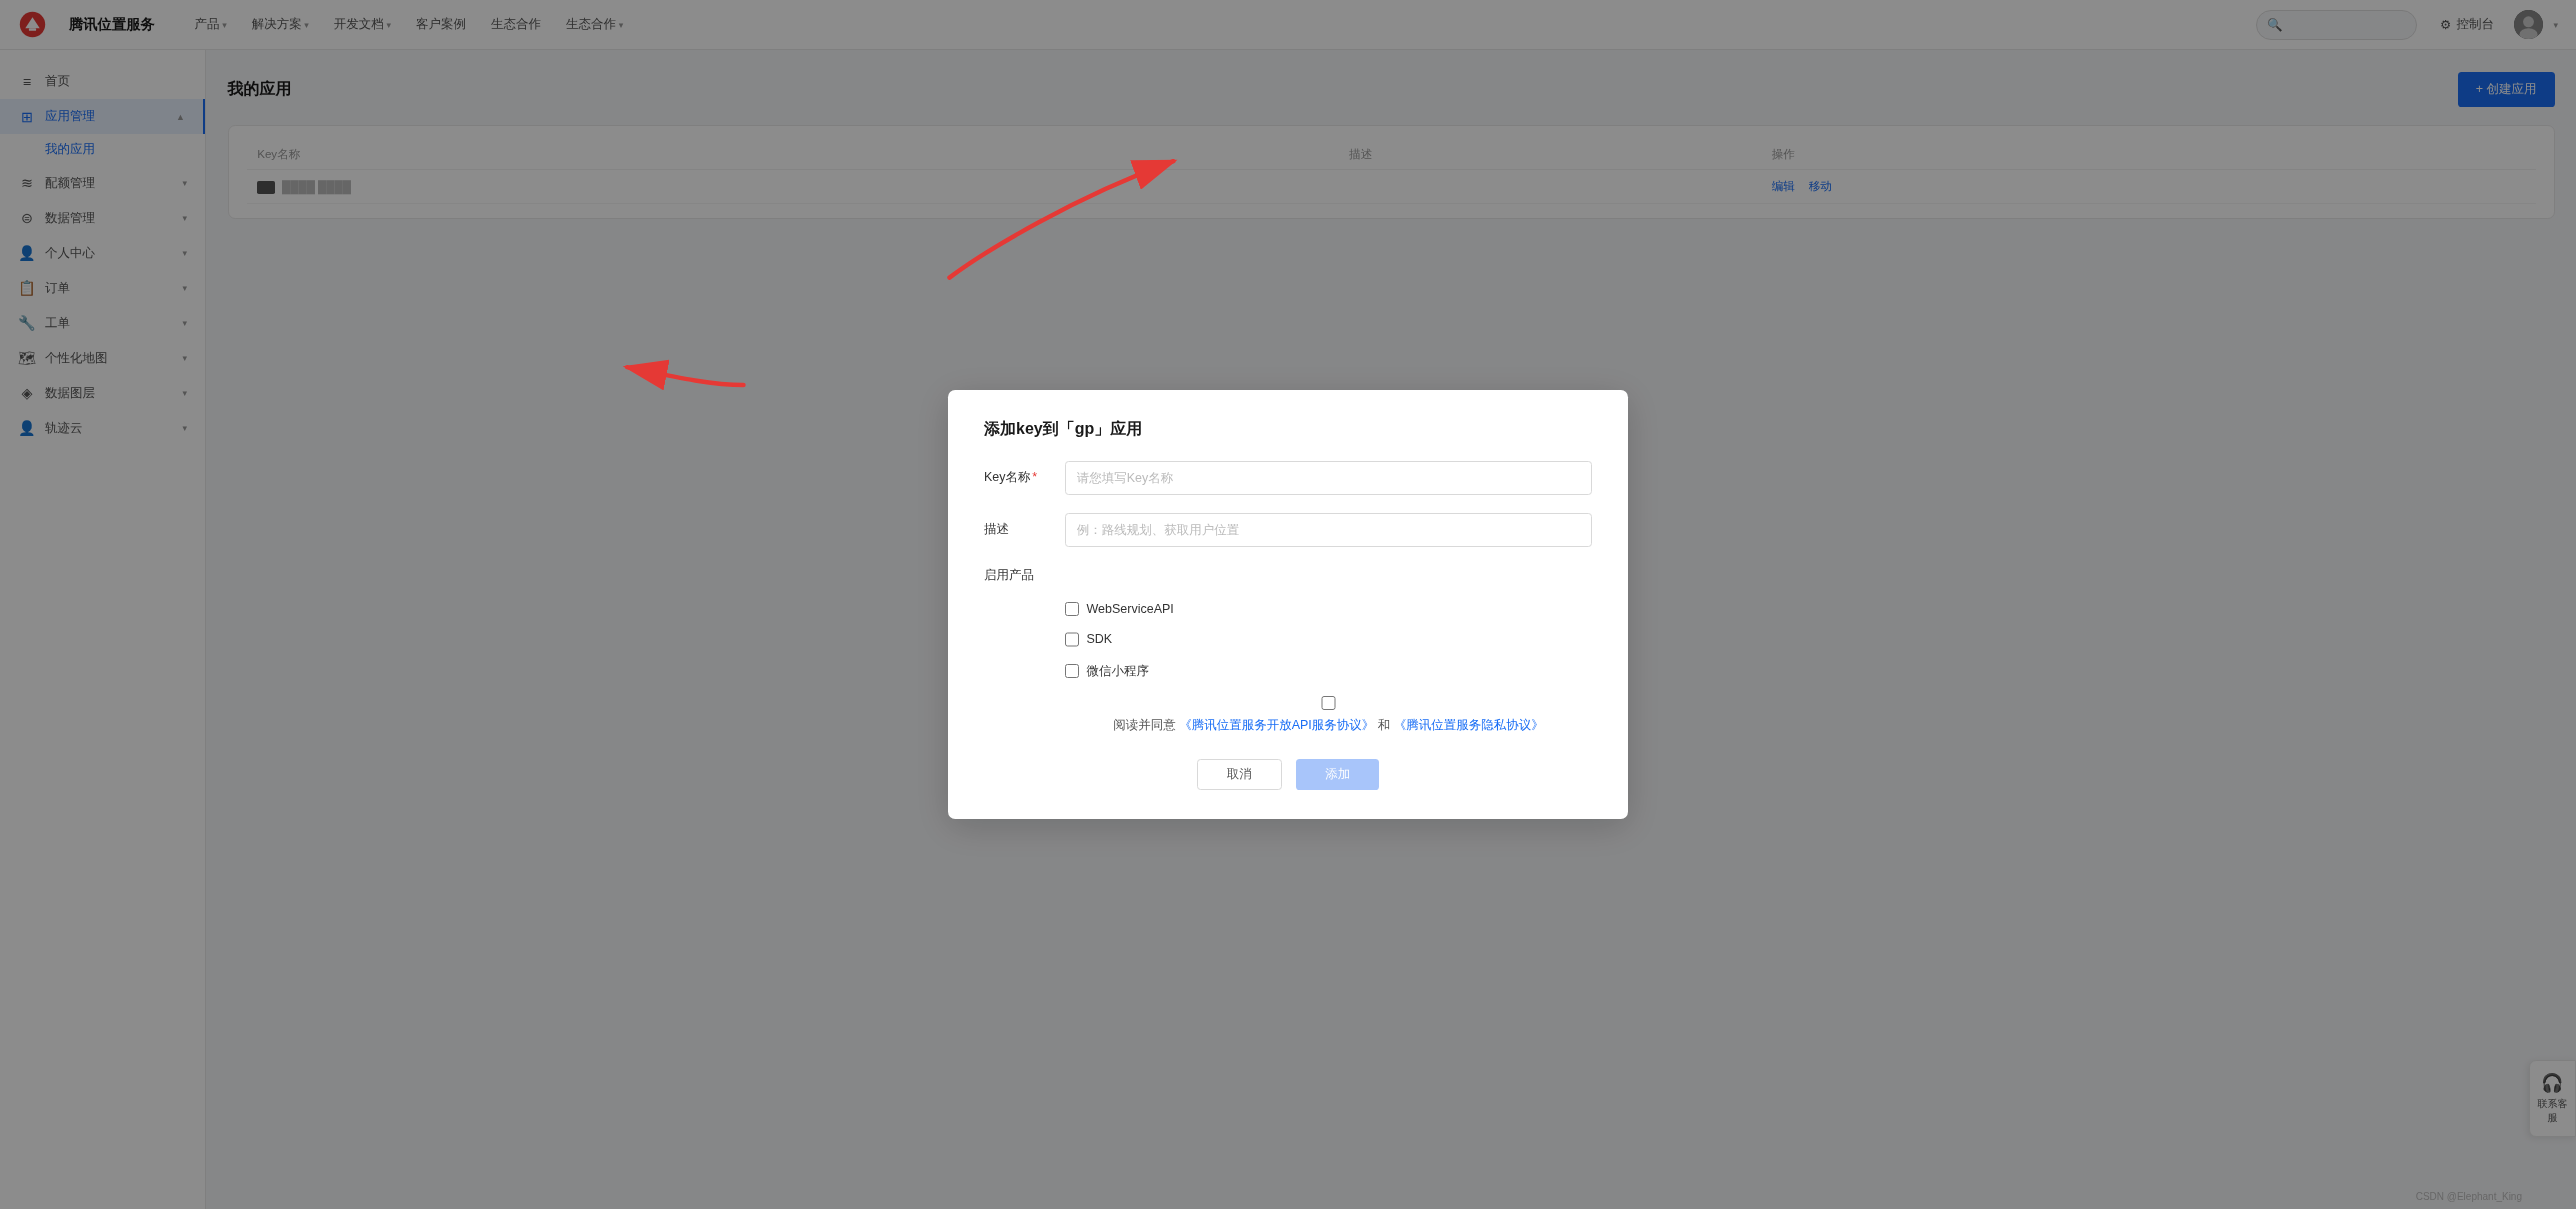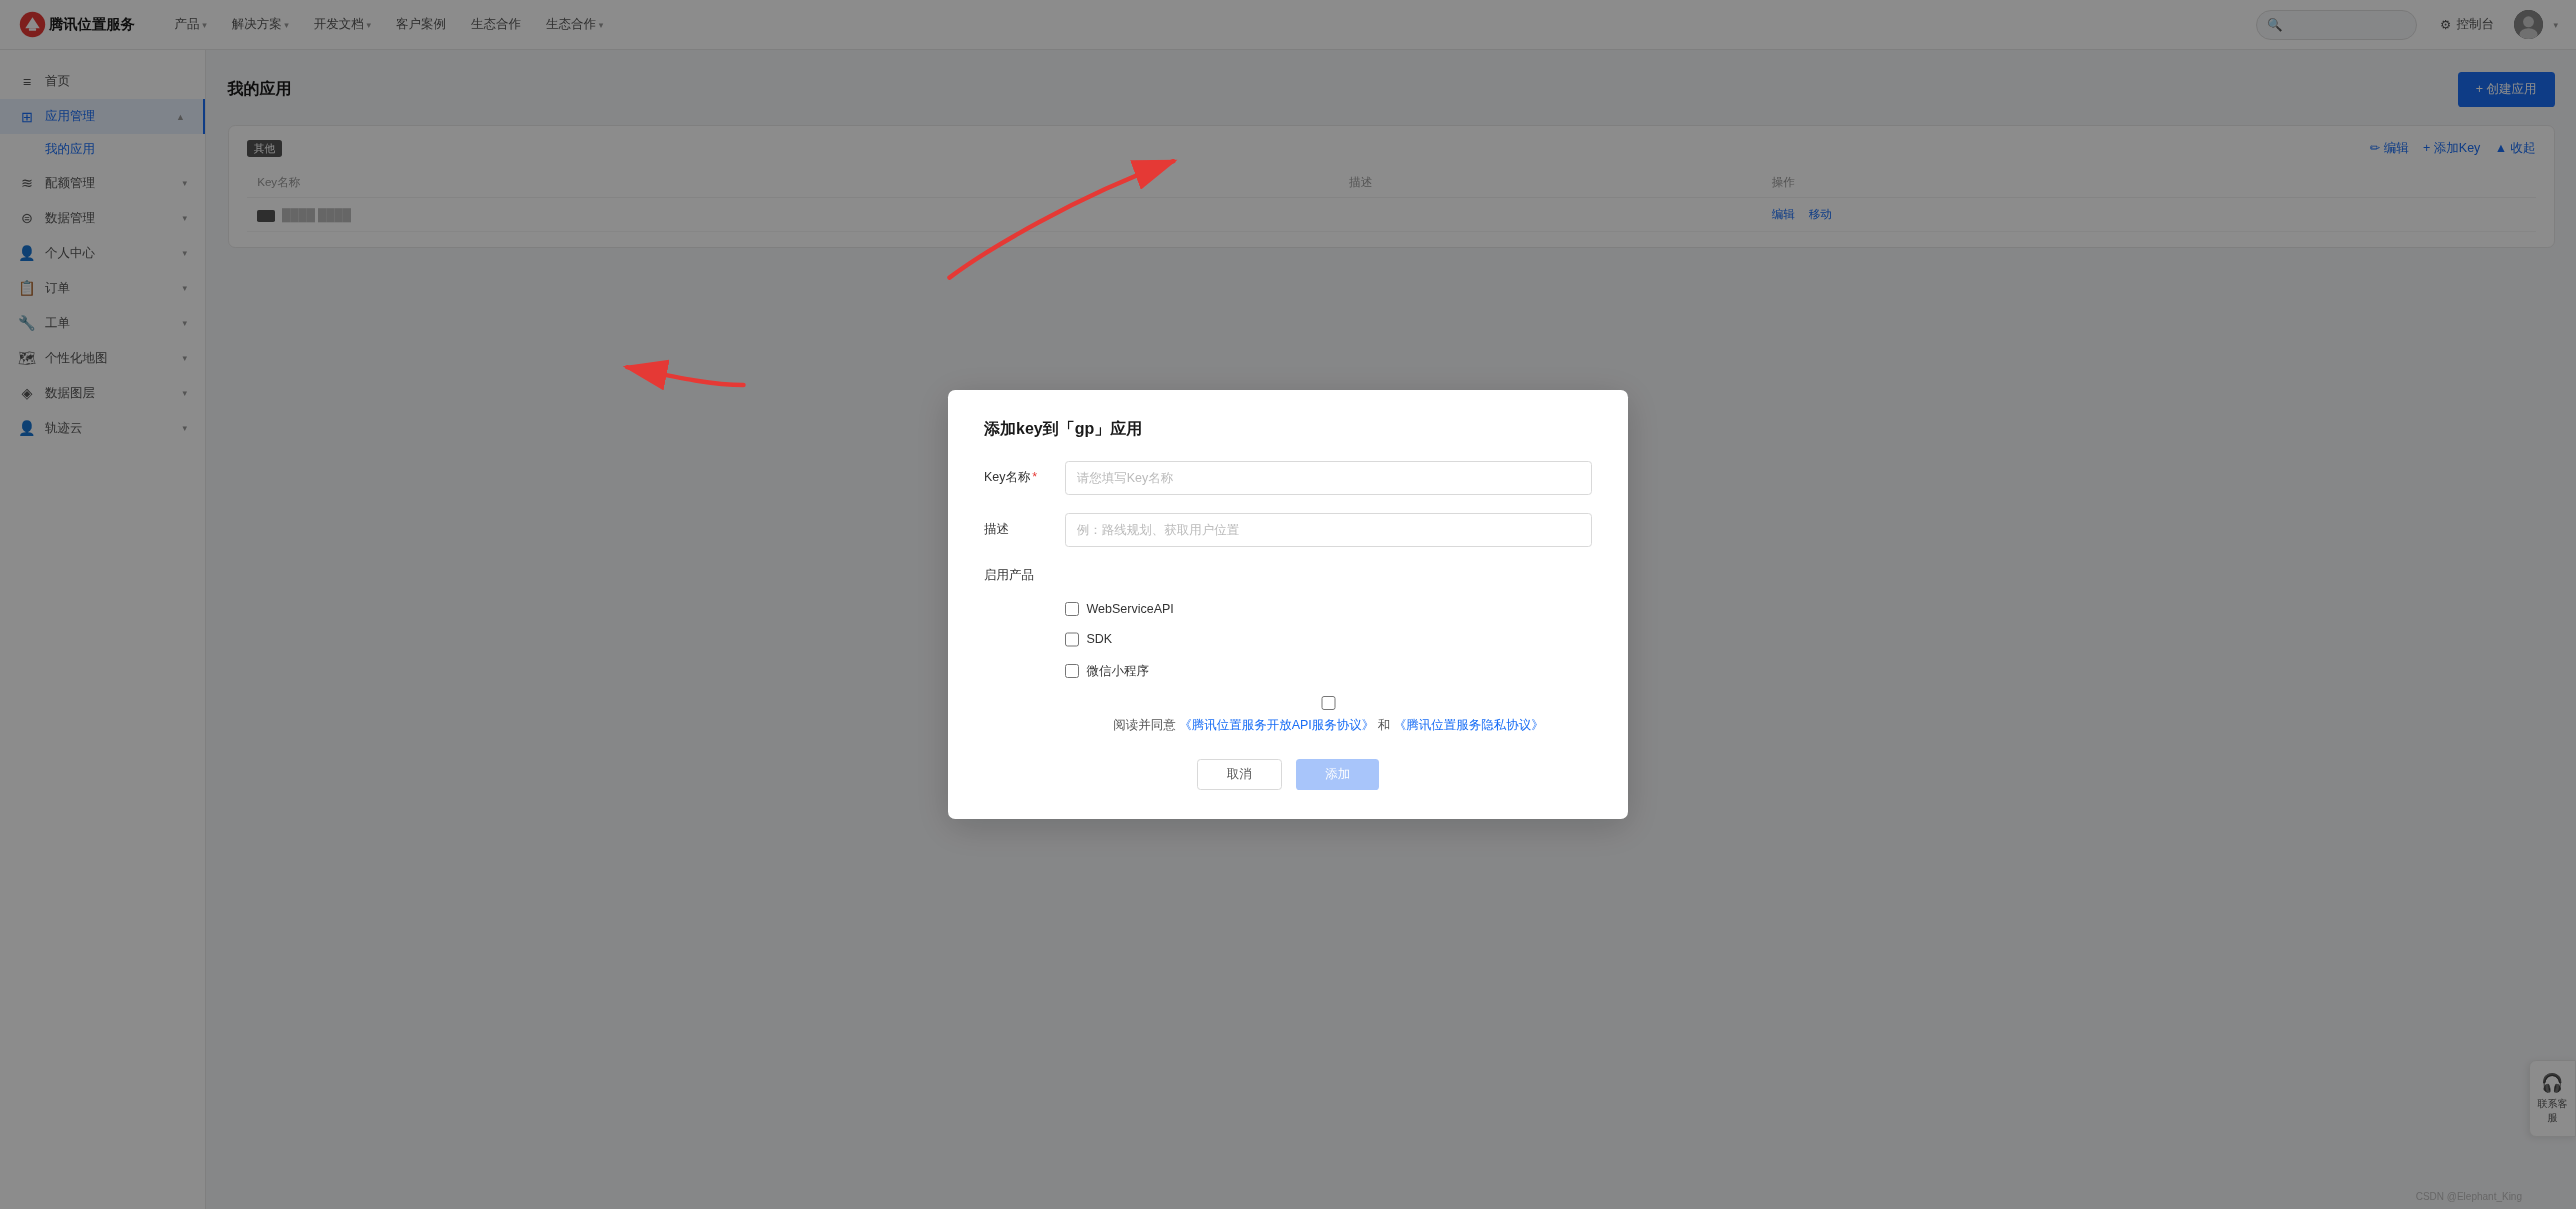--- a/index.html
+++ b/index.html
@@ -4,21 +4,21 @@
   <style>
     * { box-sizing: border-box; margin: 0; padding: 0; }
     body { font-family: -apple-system, BlinkMacSystemFont, 'PingFang SC', 'Microsoft YaHei', sans-serif; background: #f5f6f8; color: #333; font-size: 12.5px; }
 
     
     .navbar {
       display: flex; align-items: center; background: #fff;
       border-bottom: 0.9px solid #e8e8e8; height: 50px; padding: 0 18px;
       position: fixed; top: 0; left: 0; right: 0; z-index: 100;
     }
-    .navbar-logo { display: flex; align-items: center; gap: 2px; margin-right: 29px; }
+    .navbar-logo { display: flex; align-items: center; gap: 22px; margin-right: 29px; }
     .navbar-logo-icon { width: 29px; height: 29px; }
     .navbar-logo-text { font-size: 14.3px; font-weight: 600; color: #1a1a1a; white-space: nowrap; }
     .navbar-nav { display: flex; align-items: center; gap: 3.6px; flex: 1; }
     .nav-item {
       display: flex; align-items: center; gap: 2.7px; padding: 5.4px 10.7px;
       color: #555; cursor: pointer; font-size: 12.5px; border-radius: 3.6px;
       white-space: nowrap;
     }
     .nav-item .chevron { font-size: 9px; color: #999; }
     .navbar-search {
@@ -258,29 +258,20 @@
     </div>
   </aside>
 
   <main class="main">
     <div class="page-header">
       <h1 class="page-title">我的应用</h1>
       <button class="create-btn">+ 创建应用</button>
     </div>
 
     <div class="app-card">
-      <div class="app-card-header">
-        <span class="app-tag">其他</span>
-        <span class="app-name" style="margin-right:auto;"></span>
-        <div class="app-actions">
-          <span>✏ 编辑</span>
-          <span style="color:#1a6ef5;font-weight:500;">+ 添加Key</span>
-          <span>▲ 收起</span>
-        </div>
-      </div>
       <table class="app-table">
         <thead>
           <tr>
             <th>Key名称</th>
             <th>描述</th>
             <th>操作</th>
           </tr>
         </thead>
         <tbody>
           <tr class="key-row">

